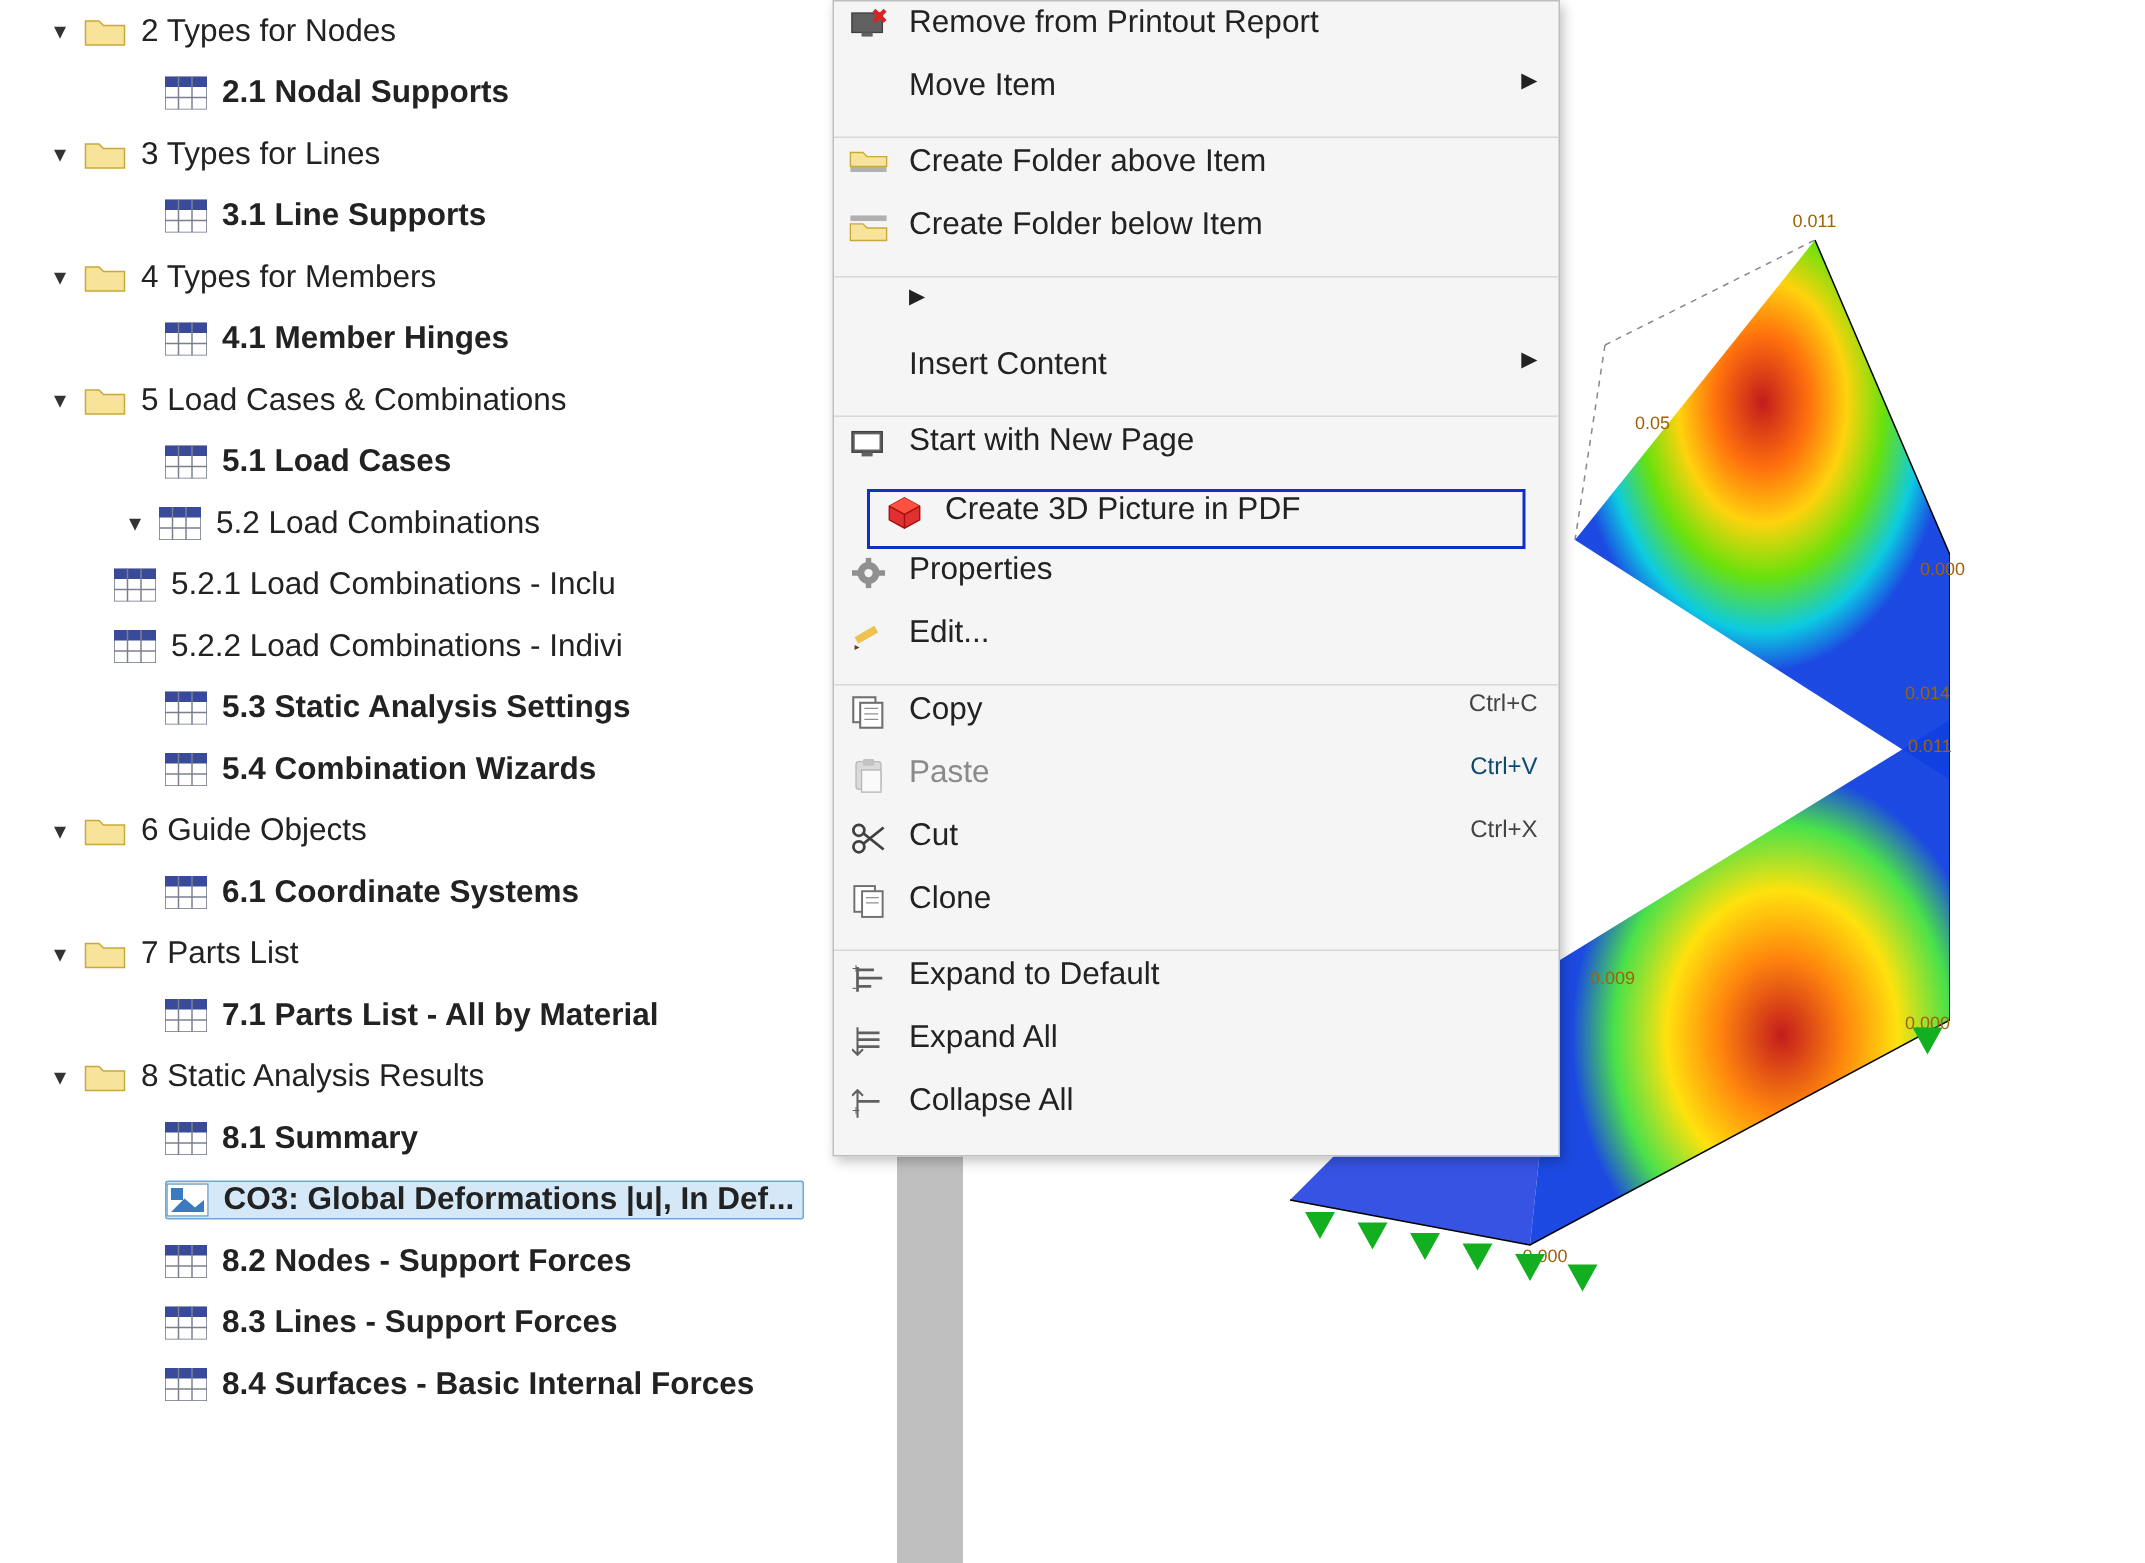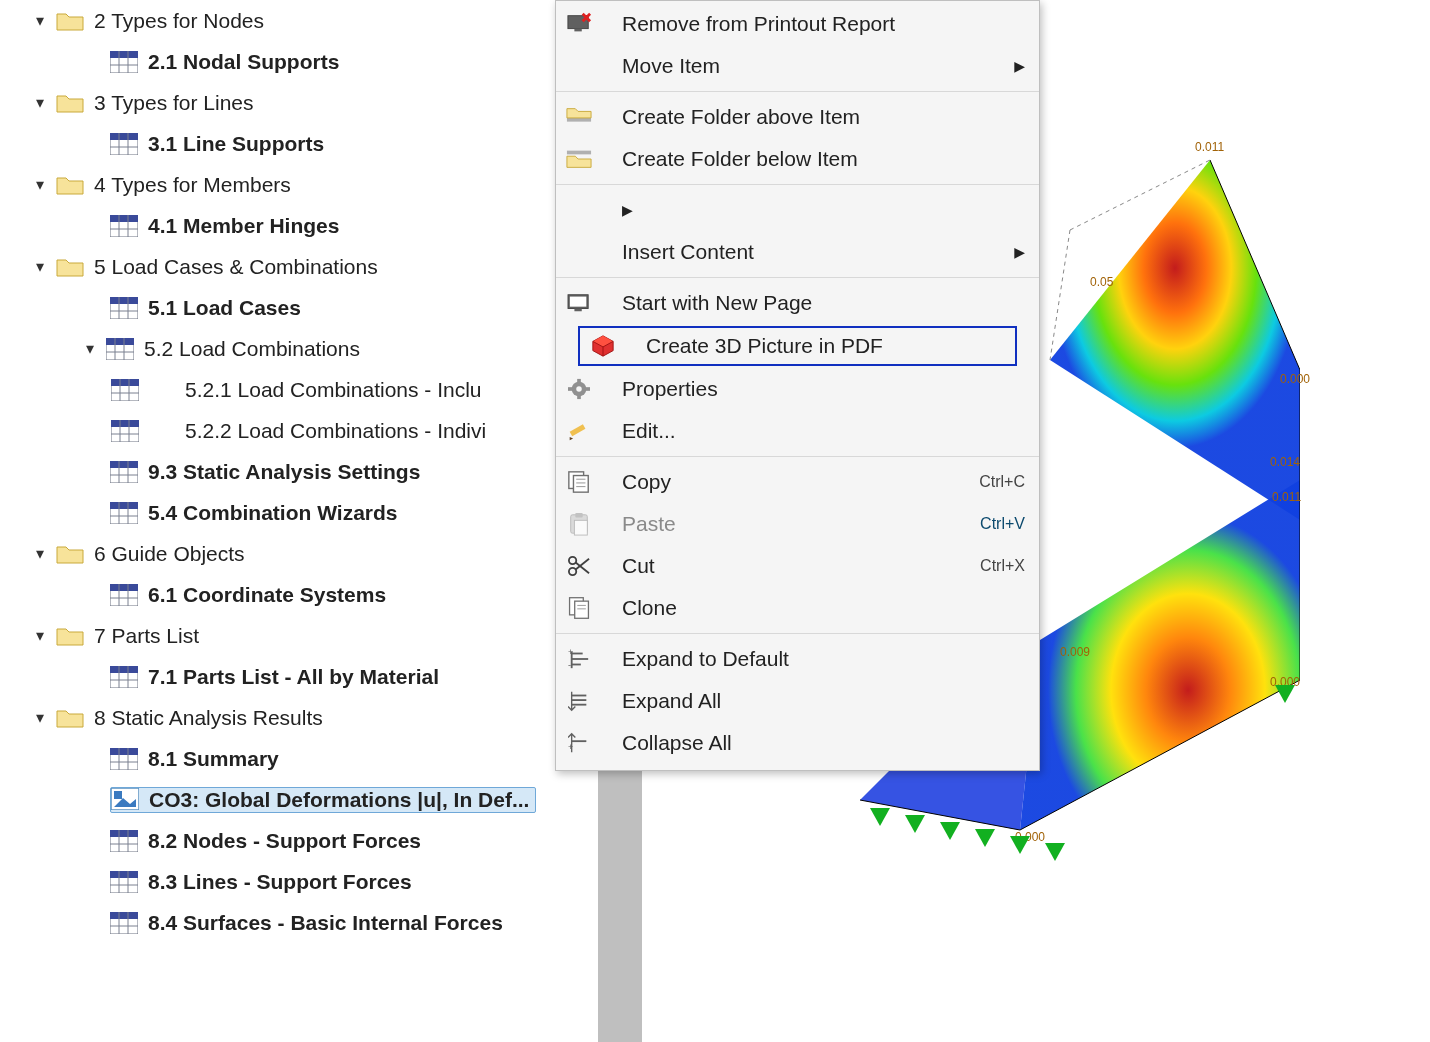--- a/index.html
+++ b/index.html
@@ -22,21 +22,21 @@
   }
   .row {
     display: flex;
     align-items: center;
     height: 41px;
     white-space: nowrap;
   }
   .indent0 { padding-left: 30px; }
   .indent1 { padding-left: 80px; }
   .indent2 { padding-left: 110px; font-weight: bold; }
-  .indent3 { padding-left: 111px; gap: 36px; }
+  .indent3 { padding-left: 76px; }
   .chevron {
     width: 20px;
     display: inline-flex;
     justify-content: center;
     font-size: 16px;
     color: #333;
     margin-right: 6px;
   }
   .icon-folder, .icon-grid, .icon-img {
     width: 28px;
@@ -68,25 +68,24 @@
     top: 0;
     width: 485px;
     background: #f5f5f5;
     border: 1px solid #bfbfbf;
     box-shadow: 2px 3px 8px rgba(0,0,0,0.25);
     padding: 2px 0 6px 0;
     z-index: 20;
   }
   .mitem {
     display: flex;
-    align-items: center;
+    align-items: flex-start;
     height: 42px;
     padding: 0 14px 0 6px;
     cursor: default;
-    gap: 16px;
   }
   .mitem .micon {
     width: 34px;
     height: 28px;
     display: inline-flex;
     align-items: center;
     justify-content: center;
     margin-right: 10px;
   }
   .mitem .mlabel { flex: 1 1 auto; }
@@ -343,21 +342,21 @@
   <div class="row indent3">
     <span class="icon-grid"><svg viewBox="0 0 28 22">
           <use href="#svg-grid"></use>
         </svg></span>
     <span class="label">5.2.2 Load Combinations - Indivi</span>
   </div>
   <div class="row indent2">
     <span class="icon-grid"><svg viewBox="0 0 28 22">
           <use href="#svg-grid"></use>
         </svg></span>
-    <span class="label">9.3 Static Analysis Settings</span>
+    <span class="label">5.3 Static Analysis Settings</span>
   </div>
   <div class="row indent2">
     <span class="icon-grid"><svg viewBox="0 0 28 22">
           <use href="#svg-grid"></use>
         </svg></span>
     <span class="label">5.4 Combination Wizards</span>
   </div>
 
   <div class="row indent0">
     <span class="chevron">▾</span>
@@ -394,21 +393,21 @@
         </svg></span>
     <span class="label">8 Static Analysis Results</span>
   </div>
   <div class="row indent2">
     <span class="icon-grid"><svg viewBox="0 0 28 22">
           <use href="#svg-grid"></use>
         </svg></span>
     <span class="label">8.1 Summary</span>
   </div>
   <div class="row indent2">
-    <span class="selected" style="display:inline-flex;">
+    <span class="selected" style="display:inline-flex;align-items:center">
       <span class="icon-img"><svg viewBox="0 0 28 22">
             <use href="#svg-image"></use>
           </svg></span>
       <span class="label">CO3: Global Deformations |u|, In Def...</span>
     </span>
   </div>
   <div class="row indent2">
     <span class="icon-grid"><svg viewBox="0 0 28 22">
           <use href="#svg-grid"></use>
         </svg></span>

